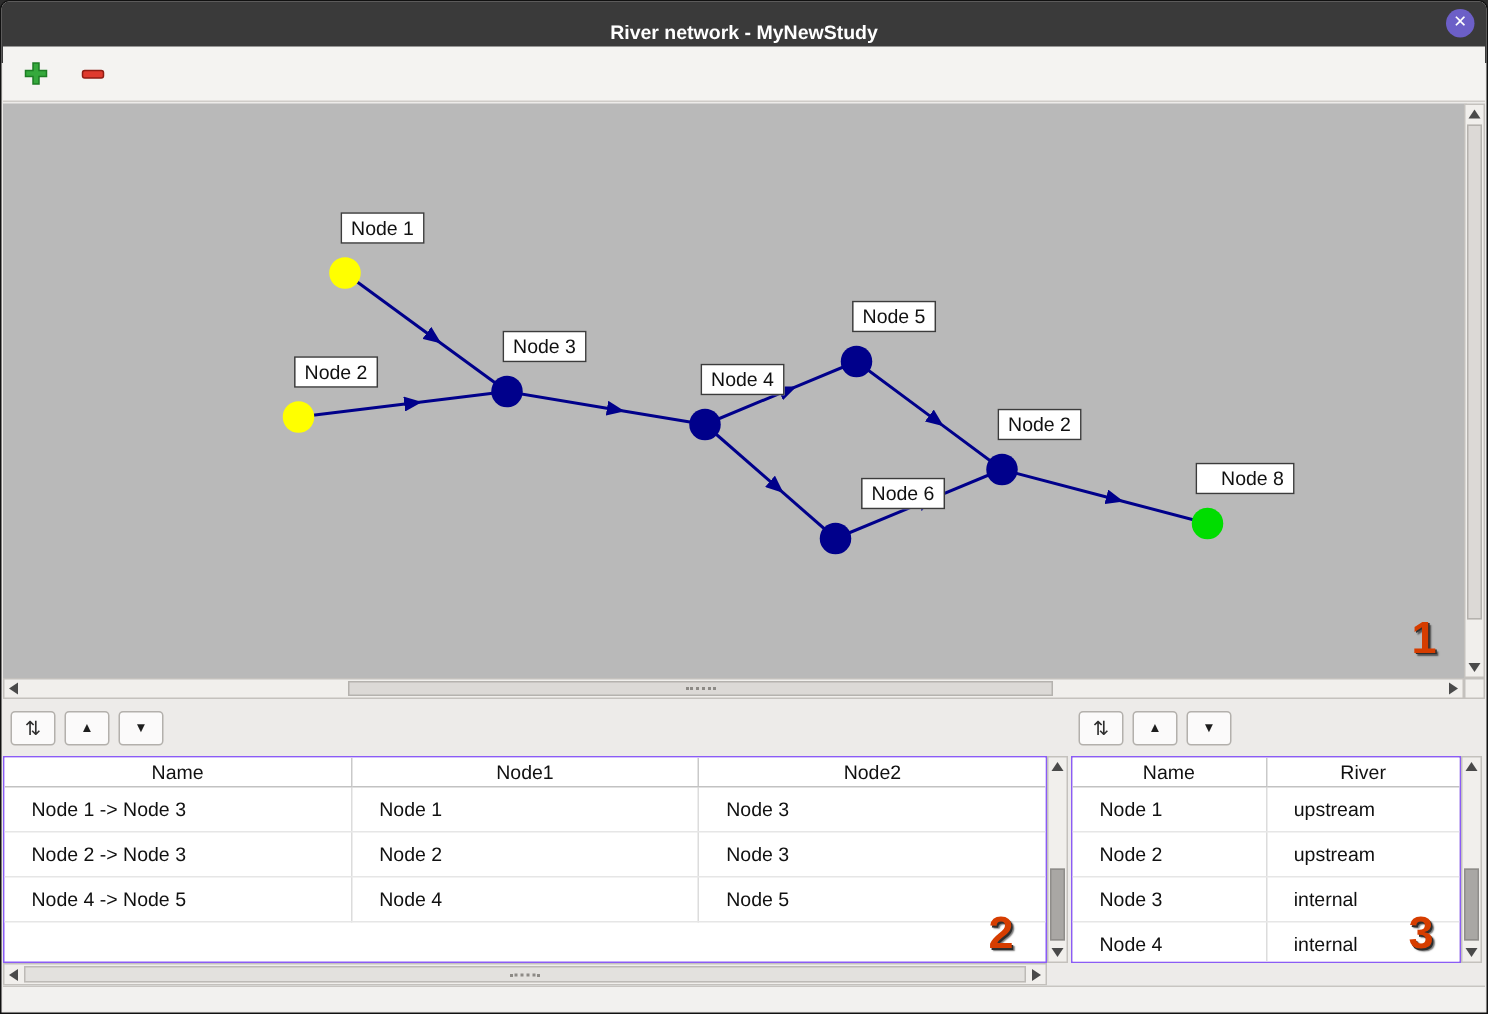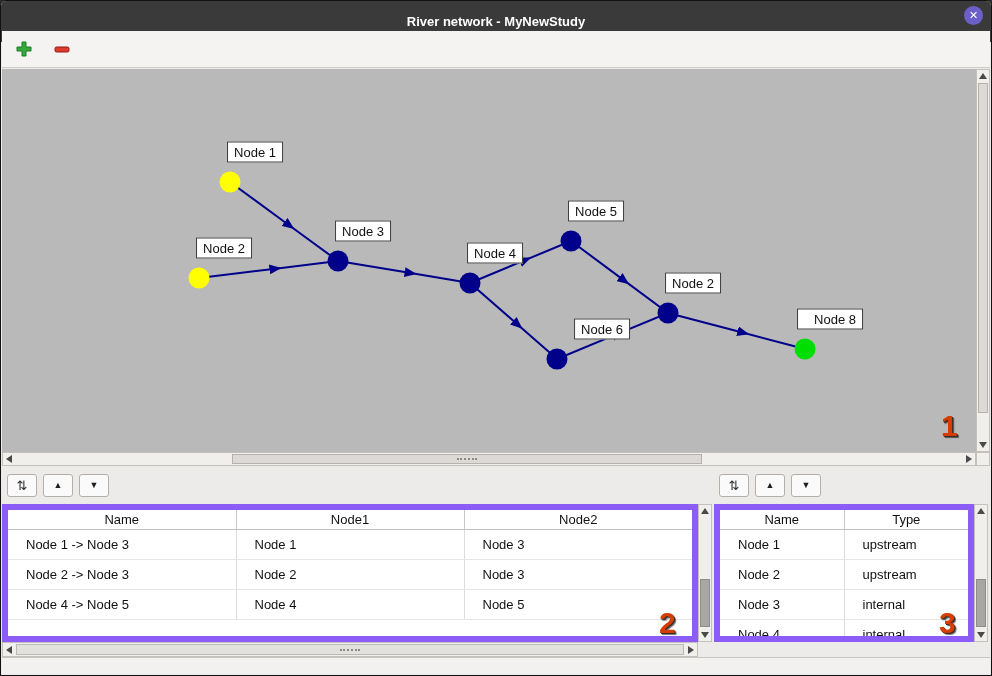--- a/index.html
+++ b/index.html
@@ -45,21 +45,21 @@
   
   .panel{position:absolute;top:466px;bottom:18px;}
   #left-panel{left:1px;width:710px;}
   #right-panel{left:713px;right:3px;}
   .panel-toolbar{height:37px;display:flex;align-items:center;gap:6px;padding-left:5px;box-sizing:border-box;}
   .pt-btn{appearance:none;width:30px;height:23px;background:#fbfafa;border:1px solid #b3b0ac;
     border-radius:3px;cursor:pointer;display:flex;align-items:center;justify-content:center;padding:0;}
   .sort-glyph{font-size:13px;color:#2e2e2e;line-height:1;}
   .tri-glyph{font-size:9px;color:#1d1d1d;line-height:1;}
   .table-wrap{position:absolute;top:37px;left:0;right:14px;bottom:15px;background:#fff;
-    border:6px solid #8b5cf6;box-sizing:border-box;overflow:hidden;}
+    border:1px solid #8b5cf6;box-sizing:border-box;overflow:hidden;}
   table.grid{border-collapse:collapse;width:100%;table-layout:fixed;background:#fff;font-size:13px;color:#111;}
   table.grid th{height:19px;font-weight:normal;text-align:center;background:#fff;
     border-right:1px solid #c9c9c9;border-bottom:1px solid #c2c2c2;padding:0;overflow:hidden;}
   table.grid td{height:29px;border-right:1px solid #dcdcdc;border-bottom:1px solid #e6e6e6;
     padding:0 18px;overflow:hidden;white-space:nowrap;vertical-align:middle;}
   table.grid th:last-child, table.grid td:last-child{border-right:none;}
   .t-vscroll{position:absolute;top:37px;right:0;width:14px;bottom:15px;}
   .t-vscroll .up{top:0;left:0;}
   .t-vscroll .down{bottom:0;left:0;}
   .t-vscroll .sb-thumb{position:absolute;left:1px;right:1px;bottom:14px;height:48px;
@@ -235,21 +235,21 @@
         </button>
       <button class="pt-btn">
           <span class="tri-glyph">▼</span>
         </button>
     </div>
     <div class="table-wrap">
       <table class="grid" id="nodes-table">
         <thead>
             <tr>
               <th>Name</th>
-              <th>Type</th>
+              <th>River</th>
             </tr>
           </thead>
           <tbody>
             <tr>
               <td>Node 1</td>
               <td>upstream</td>
             </tr>
             <tr>
               <td>Node 2</td>
               <td>upstream</td>

